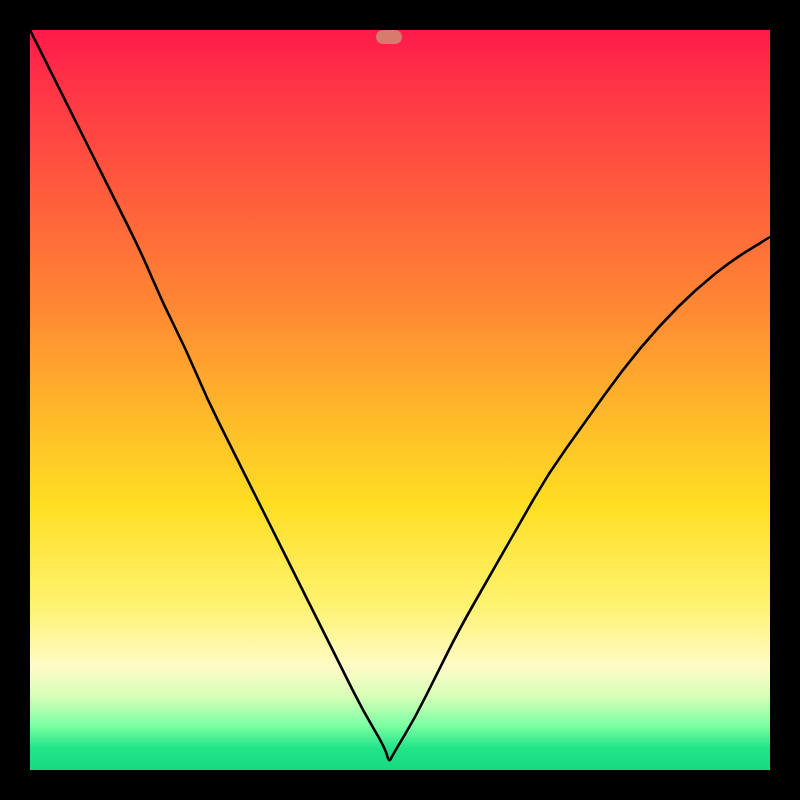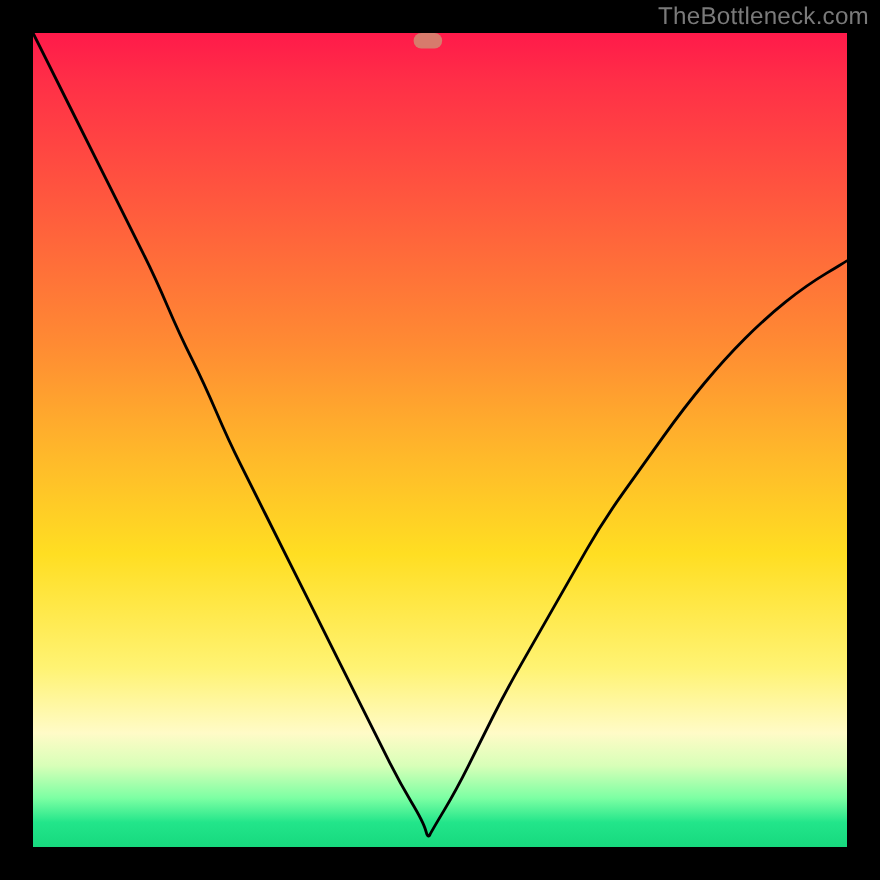--- a/index.html
+++ b/index.html
@@ -69,21 +69,20 @@
     background: #d77b6c;
     z-index: 1;
     transform: translate(-50%, -50%);
   }
 </style>
 </head>
 <body>
 
 <div class="frame">
 
-  <div class="watermark">TheBottleneck.com</div>
 
   <div class="plot-area">
     <div class="gradient"></div>
 
     <div class="marker" id="marker" style="left: 358.9px; top: 7.4px; background: rgb(215, 123, 108);"></div>
 
     <svg class="curve-svg" id="curve-svg" viewBox="0 0 740 740" preserveAspectRatio="none">
       <path id="curve-path" fill="none" stroke="#000000" stroke-width="2.6" stroke-linecap="round" stroke-linejoin="round" d="M 0.00 0.00 Q 0.00 0.00 11.10 22.20 Q 22.20 44.40 33.30 66.60 Q 44.40 88.80 55.50 111.00 Q 66.60 133.20 77.70 155.40 Q 88.80 177.60 99.90 199.80 Q 111.00 222.00 122.10 247.90 Q 133.20 273.80 144.30 296.00 Q 155.40 318.20 166.50 344.10 Q 177.60 370.00 188.70 392.20 Q 199.80 414.40 210.90 436.60 Q 222.00 458.80 233.10 481.00 Q 244.20 503.20 255.30 525.40 Q 266.40 547.60 277.50 569.80 Q 288.60 592.00 299.70 614.20 Q 310.80 636.40 321.90 658.60 Q 333.00 680.80 344.10 699.30 Q 355.20 717.80 357.05 725.20 Q 358.90 732.60 360.75 728.90 Q 362.60 725.20 373.70 706.70 Q 384.80 688.20 395.90 666.00 Q 407.00 643.80 418.10 621.60 Q 429.20 599.40 444.00 573.50 Q 458.80 547.60 473.60 521.70 Q 488.40 495.80 503.20 469.90 Q 518.00 444.00 536.50 418.10 Q 555.00 392.20 573.50 366.30 Q 592.00 340.40 610.50 318.20 Q 629.00 296.00 647.50 277.50 Q 666.00 259.00 684.50 244.20 Q 703.00 229.40 721.50 218.30 T 740.00 207.20"></path>
     </svg>
   </div>

